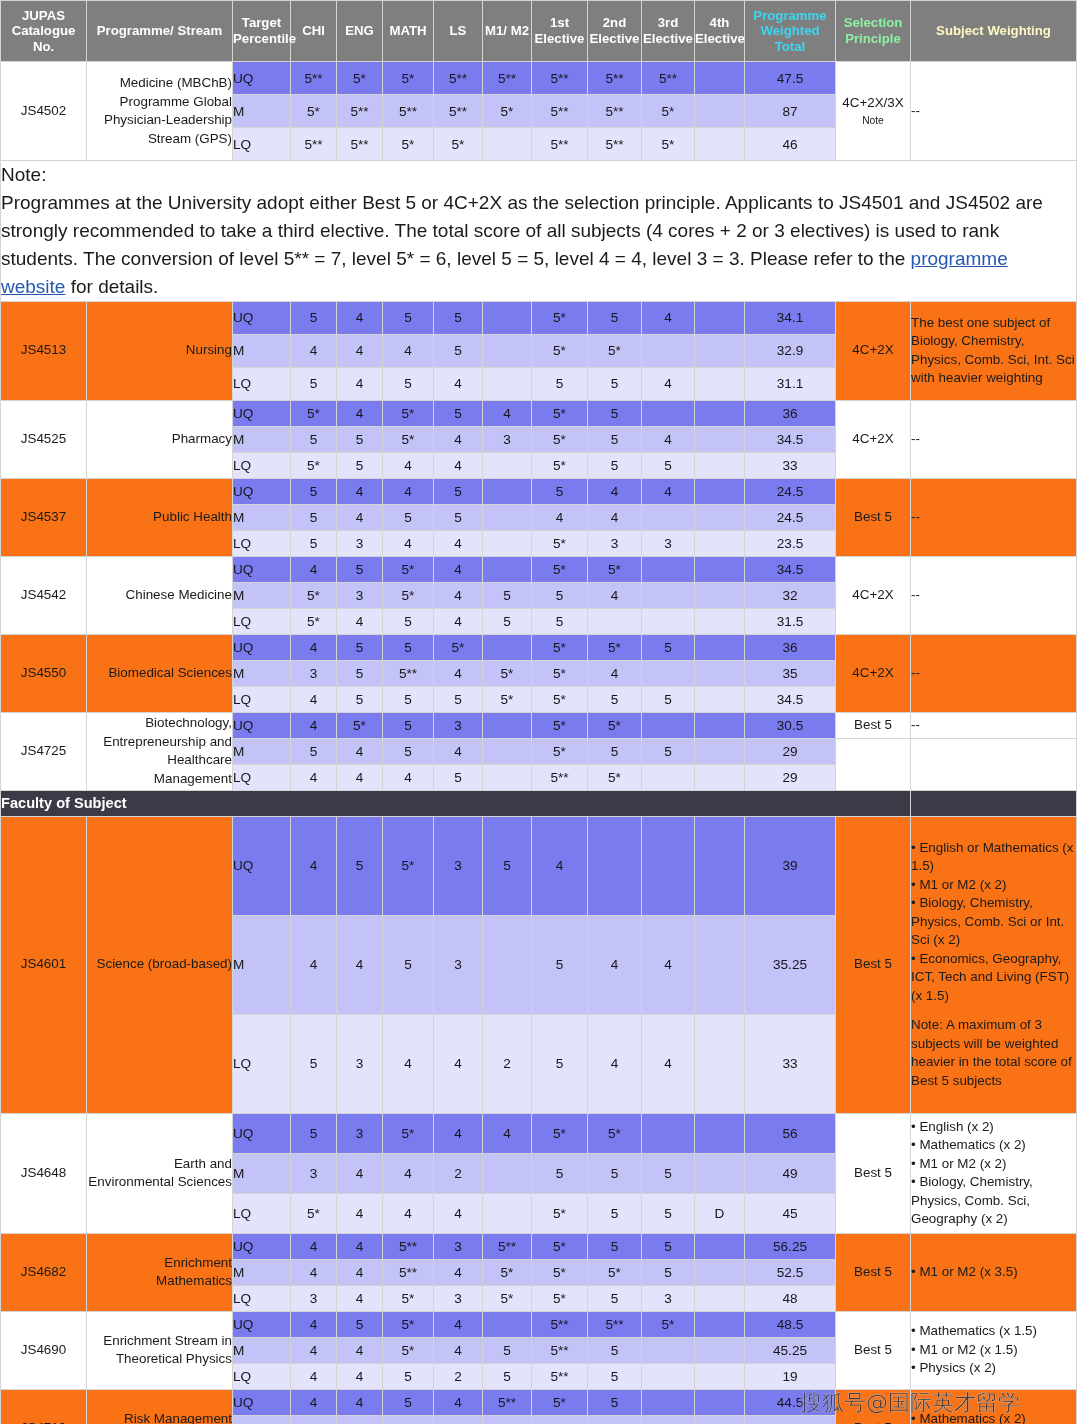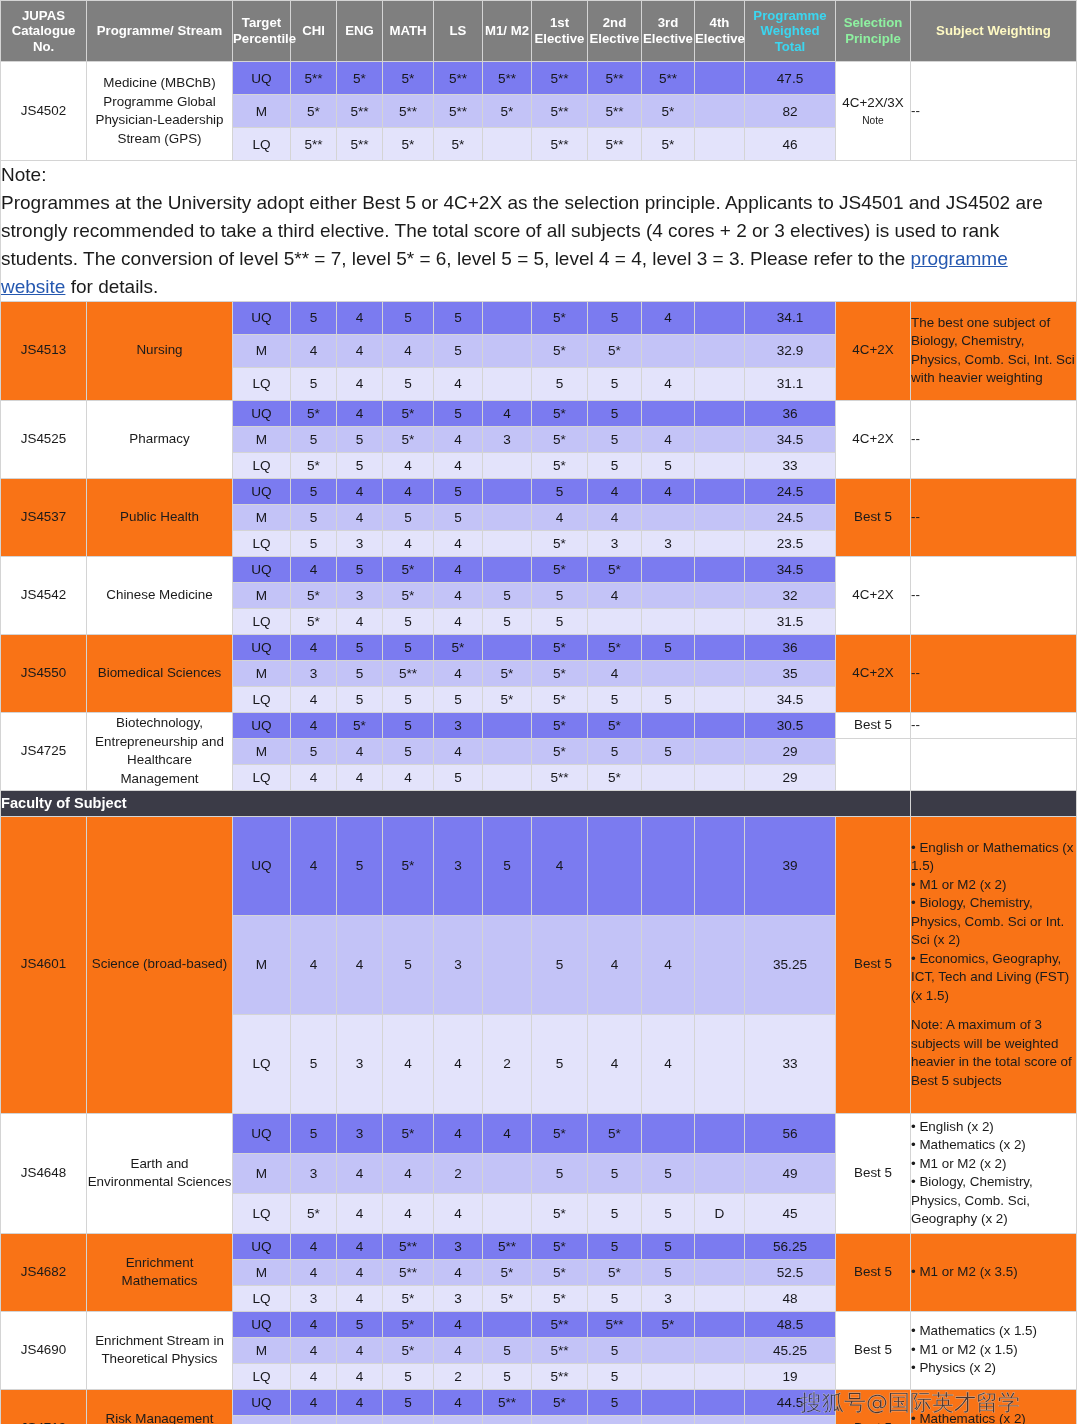--- a/index.html
+++ b/index.html
@@ -43,31 +43,31 @@
   th.c-green  { color: #8ef0a0; }
   th.c-orange { color: #fef9c3; }
 
   
   td.idcell, td.progcell, td.selcell, td.weightcell {
     font-size: 13.4px;
     color: #1b1b1b;
     line-height: 1.38;
   }
   td.idcell   { text-align: center; }
-  td.progcell { text-align: center; padding: 6px 8px; }
+  td.progcell { text-align: right; padding: 6px 8px; }
   td.selcell  { text-align: center; }
   td.weightcell { text-align: left; padding: 7px 9px; }
 
   td.score {
     text-align: center;
     font-size: 13.6px;
     color: #17171c;
     height: 26px;
   }
-  td.tp { text-align: center; font-size: 13.6px; color: #17171c; }
+  td.tp { font-size: 13.6px; color: #17171c; }
 
   
   .uq { background: #7b7bf0; }
   .m  { background: #c3c3f7; }
   .lq { background: #e3e3fb; }
 
   
   .stripe-gray  { background: #f97316; }
   .stripe-white { background: #ffffff; }
 
@@ -192,21 +192,21 @@
           <td class="m tp">M</td>
           <td class="m score">5*</td>
           <td class="m score">5**</td>
           <td class="m score">5**</td>
           <td class="m score">5**</td>
           <td class="m score">5*</td>
           <td class="m score">5**</td>
           <td class="m score">5**</td>
           <td class="m score">5*</td>
           <td class="m score"></td>
-          <td class="m score">82</td>
+          <td class="m score">87</td>
         </tr>
         <tr style="height: 33px;">
           <td class="lq tp">LQ</td>
           <td class="lq score">5**</td>
           <td class="lq score">5**</td>
           <td class="lq score">5*</td>
           <td class="lq score">5*</td>
           <td class="lq score"></td>
           <td class="lq score">5**</td>
           <td class="lq score">5**</td>

